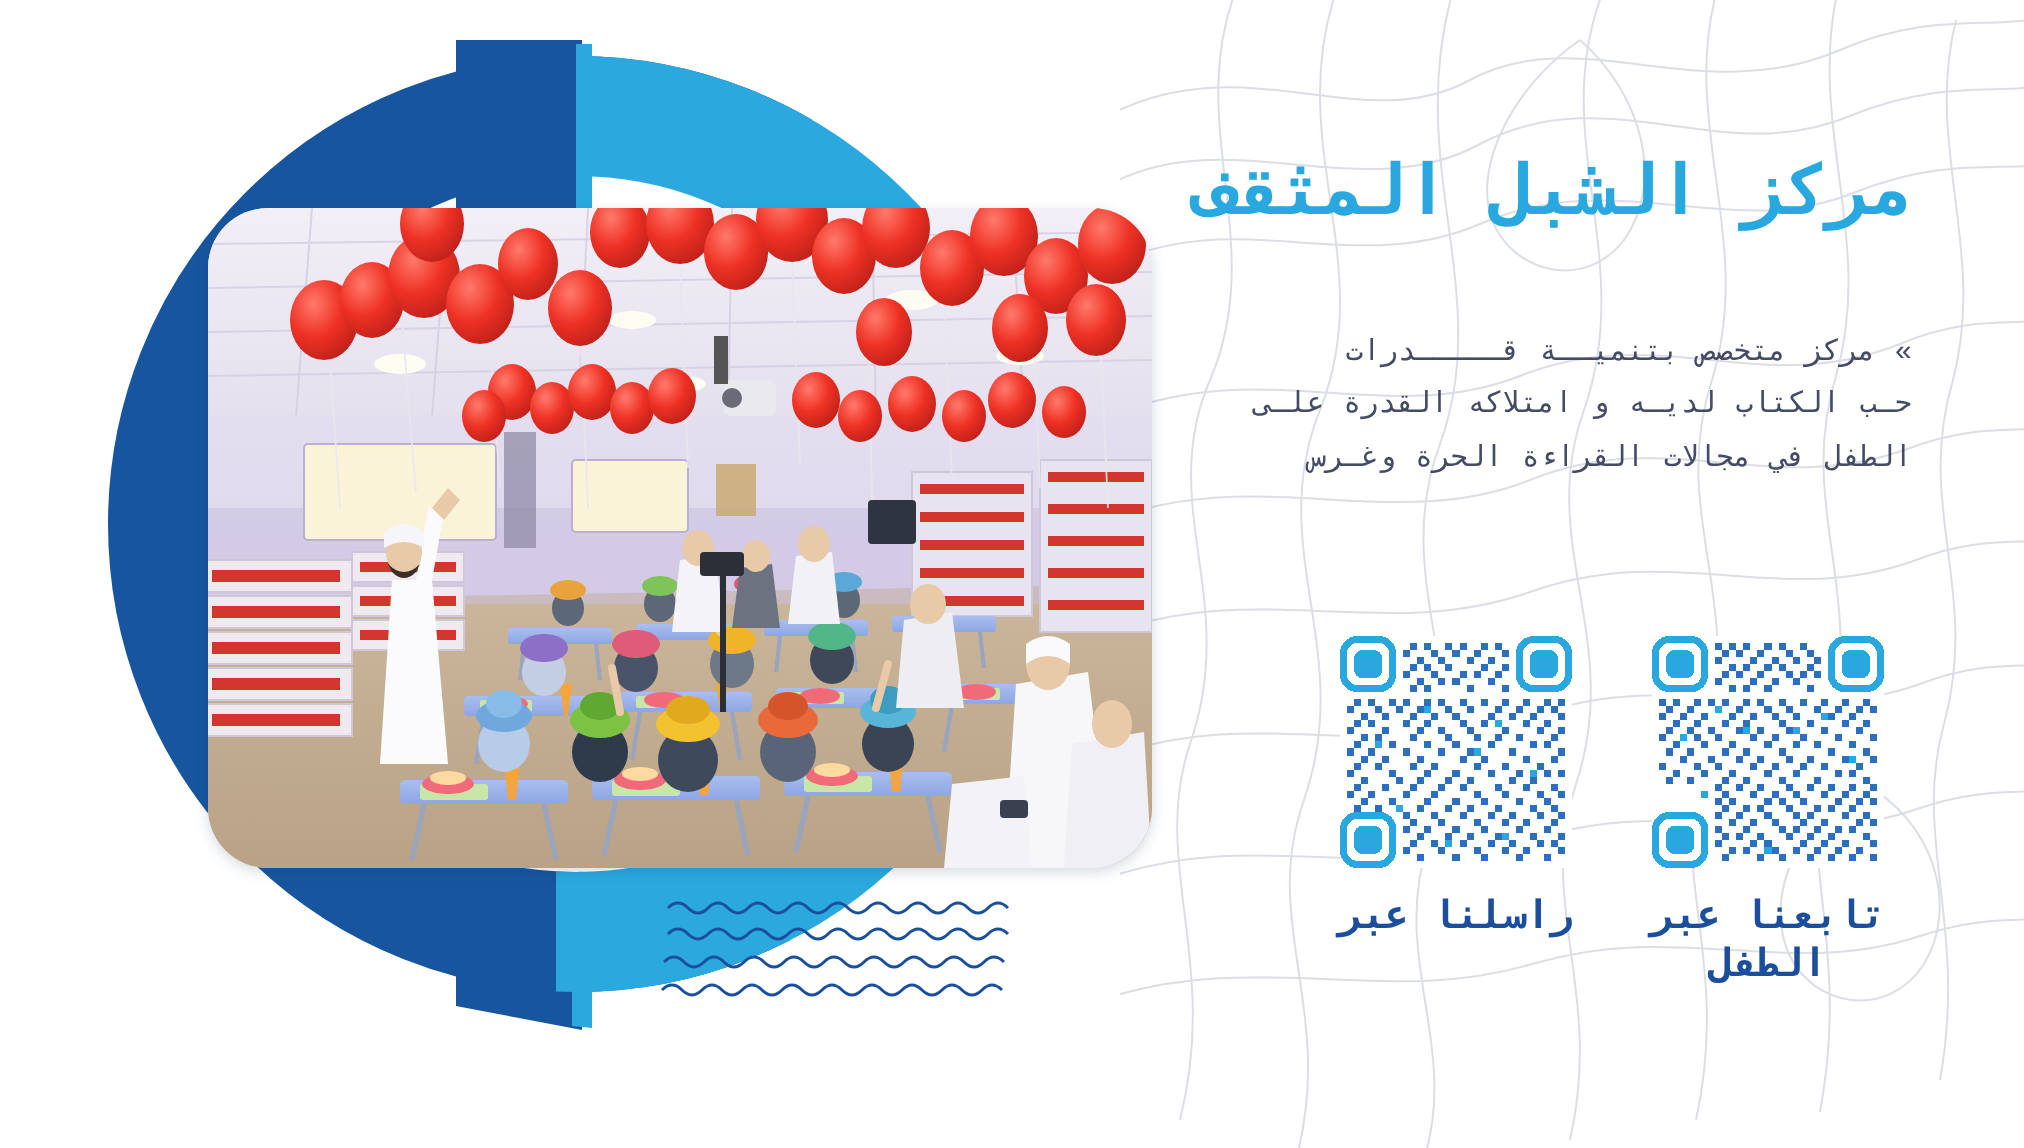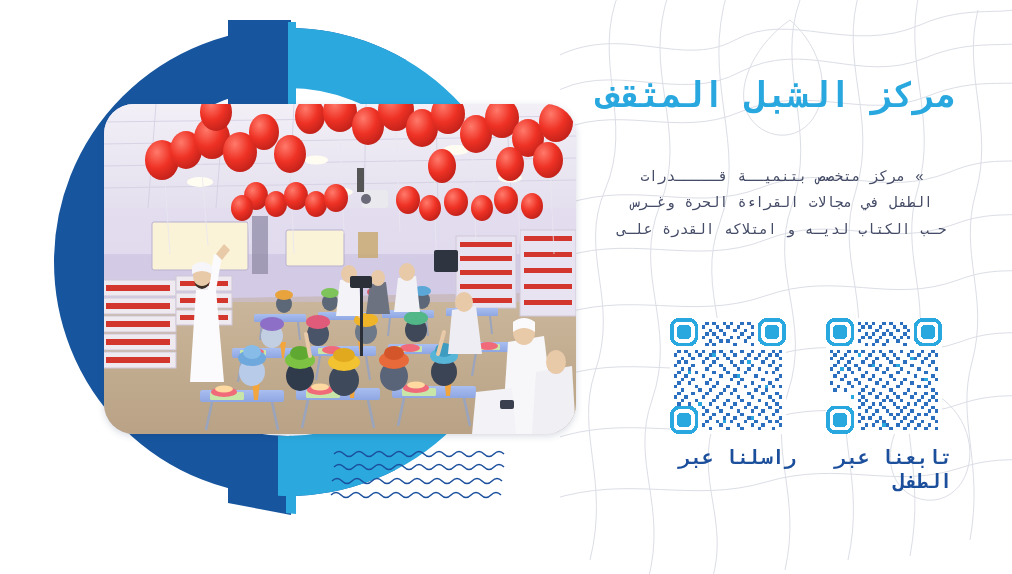--- a/index.html
+++ b/index.html
@@ -89,37 +89,36 @@
   }
 
   #description {
     position: absolute;
     top: 148px;
     right: 0px;
     width: 348px;
     font-size: 14.5px;
     line-height: 1.82;
     color: #444B66;
-    text-align: center;
     word-spacing: 1px;
   }
 
   
   #qr-row {
     position: absolute;
     top: 302px;
     right: 0px;
     width: 356px;
     height: 210px;
   }
   .qr-block {
     position: absolute;
     top: 0;
     width: 136px;
-    text-align: right;
+    text-align: center;
   }
   #qr-twitter  { right: 4px; }
   #qr-whatsapp { right: 160px; }
 
   .qr-img { display: block; width: 116px; height: 116px; margin: 0 auto; }
 
   .qr-caption {
     margin-top: 14px;
     font-size: 19.5px;
     font-weight: bold;
@@ -553,22 +552,22 @@
       <path d="M1,47 q5,-5 10,0 t10,0 t10,0 t10,0 t10,0 t10,0 t10,0 t10,0 t10,0 t10,0 t10,0 t10,0 t10,0 t10,0 t10,0 t10,0 t10,0"></path>
     </g>
   </svg>
 
   <div id="content">
 
     <div id="title">مركز الشبل المثقف</div>
 
     <div id="description">
       <div>»   مركز متخصص بتنميــة قـــــدرات</div>
+      <div>حـب الكتاب لديـه و امتلاكه القدرة علـى</div>
       <div>الطفل في مجالات القراءة الحرة وغـرس</div>
-      <div>حـب الكتاب لديـه و امتلاكه القدرة علـى</div>
     </div>
 
     <div id="qr-row">
 
       <div id="qr-twitter" class="qr-block">
         <svg class="qr-img" viewBox="0 0 33 33" shape-rendering="crispEdges" aria-hidden="true">
           <rect width="33" height="33" fill="#ffffff"></rect>
 
           <g fill="none" stroke="#29A8DF" stroke-width="1">
             <rect x="0.5" y="0.5" width="7" height="7" rx="2"></rect>

